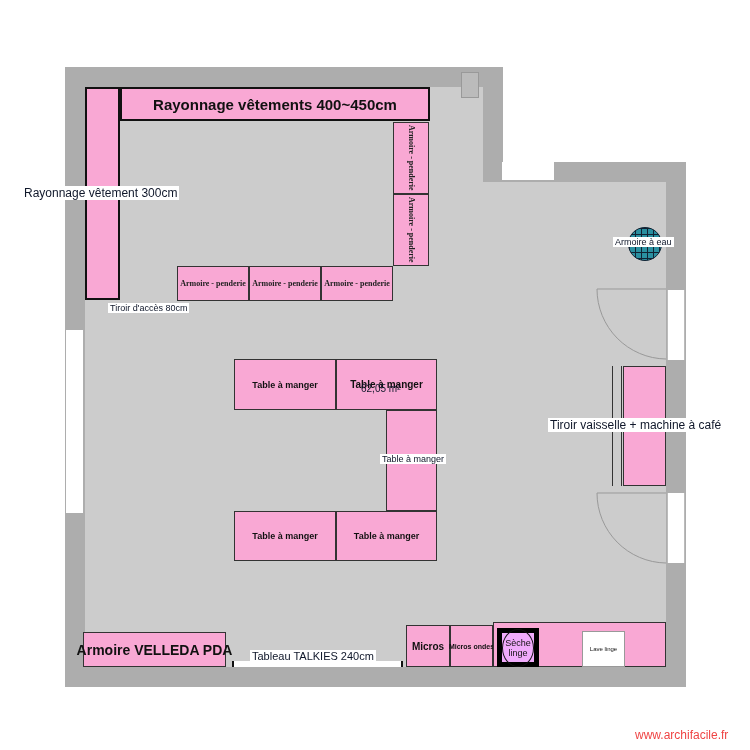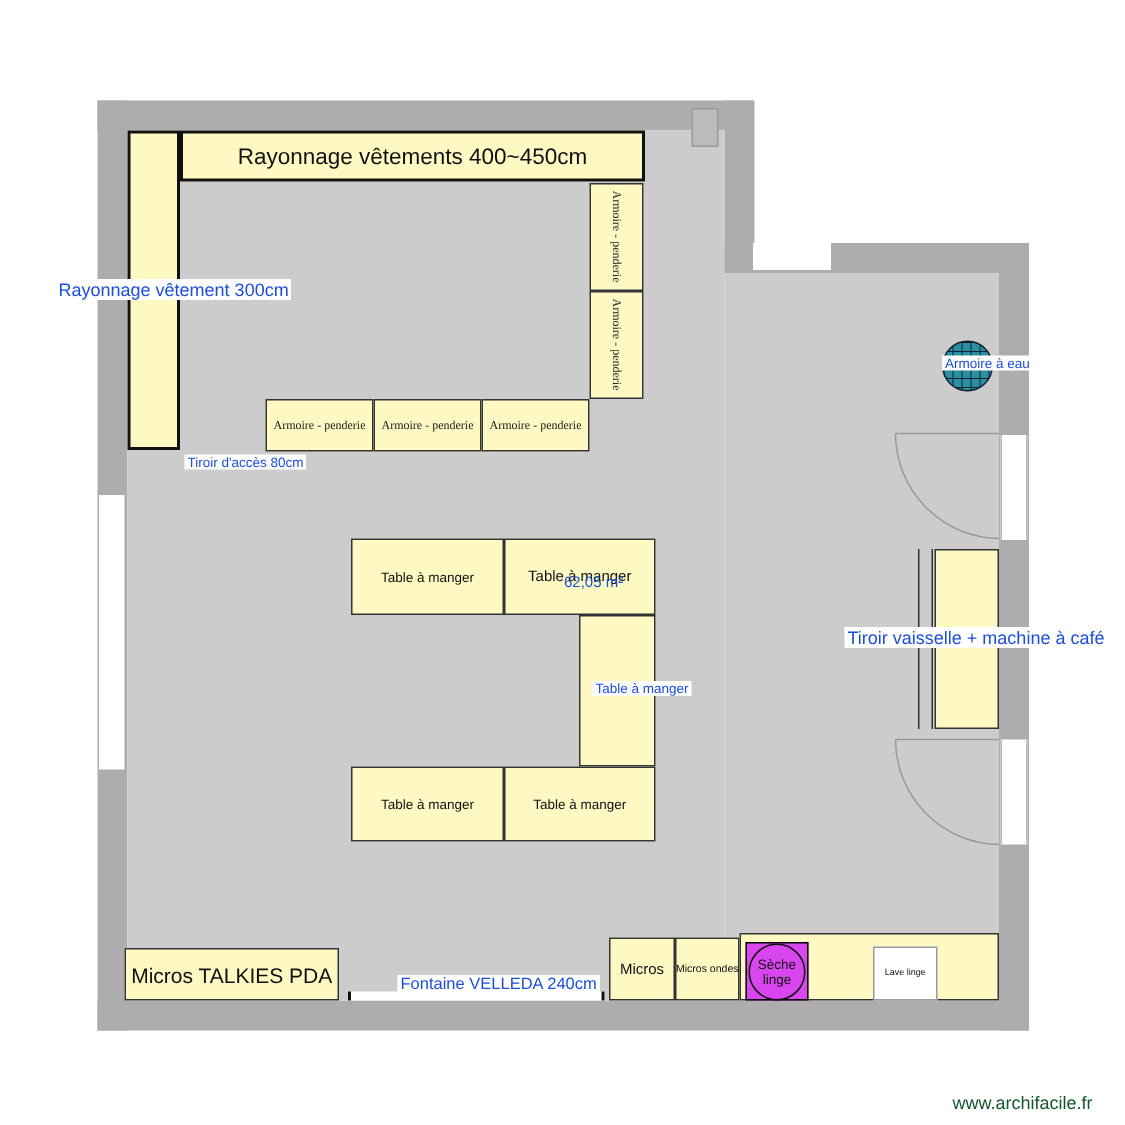--- a/index.html
+++ b/index.html
@@ -1,23 +1,23 @@
 <!DOCTYPE html>
 <html><head>
 <meta charset="utf-8">
 <style>
   html,body{margin:0;padding:0;background:#ffffff;}
   body{width:750px;height:750px;position:relative;overflow:hidden;font-family:"Liberation Sans",sans-serif;}
   .abs{position:absolute;box-sizing:border-box;}
   .wall{background:#adadad;}
   .floor{background:#cccccc;}
   .white{background:#ffffff;}
-  .box{background:#fef9c3;border:1px solid #333;}
+  .box{background:#f9a8d4;border:1px solid #333;font-weight:bold;}
   .lbl{font-size:12px;color:#111;white-space:nowrap;display:flex;align-items:center;justify-content:center;}
-  .tag{background:#fff;padding:0 2px;font-size:11px;color:#1d4ed8;white-space:nowrap;margin-left:15px;}
+  .tag{background:#fff;padding:0 2px;font-size:11px;color:#0f172a;white-space:nowrap;}
   .serif{font-family:"Liberation Serif",serif;font-size:8px;color:#222;}
   .vtext{writing-mode:vertical-rl;}
 </style>
 </head>
 <body>
 
 <div class="abs wall" style="left:65px;top:67px;width:437px;height:20px;"></div>
 <div class="abs wall" style="left:483px;top:67px;width:20px;height:115px;"></div>
 <div class="abs wall" style="left:483px;top:162px;width:203px;height:20px;"></div>
 <div class="abs wall" style="left:65px;top:67px;width:20px;height:620px;"></div>
@@ -60,25 +60,25 @@
 <div class="abs tag" style="left:548px;top:418px;font-size:12px;">Tiroir vaisselle + machine à café</div>
 
 <div class="abs box lbl" style="left:234px;top:359px;width:102px;height:51px;font-size:9px;">Table à manger</div>
 <div class="abs box lbl" style="left:336px;top:359px;width:101px;height:51px;font-size:10px;">Table à manger</div>
 <div class="abs tag" style="left:359px;top:383px;background:transparent;font-size:10px;">62,05 m²</div>
 <div class="abs box" style="left:386px;top:410px;width:51px;height:101px;"></div>
 <div class="abs tag" style="left:380px;top:454px;font-size:9px;">Table à manger</div>
 <div class="abs box lbl" style="left:234px;top:511px;width:102px;height:50px;font-size:9px;">Table à manger</div>
 <div class="abs box lbl" style="left:336px;top:511px;width:101px;height:50px;font-size:9px;">Table à manger</div>
 
-<div class="abs box lbl" style="left:83px;top:632px;width:143px;height:35px;font-size:14px;">Micros TALKIES PDA</div>
+<div class="abs box lbl" style="left:83px;top:632px;width:143px;height:35px;font-size:14px;">Armoire VELLEDA PDA</div>
 <div class="abs" style="left:232px;top:661px;width:171px;height:6px;background:#fff;border-left:2px solid #111;border-right:2px solid #111;"></div>
-<div class="abs tag" style="left:250px;top:650px;font-size:11px;">Fontaine VELLEDA 240cm</div>
+<div class="abs tag" style="left:250px;top:650px;font-size:11px;">Tableau TALKIES 240cm</div>
 
 <div class="abs box lbl" style="left:406px;top:625px;width:44px;height:42px;font-size:10px;">Micros</div>
 <div class="abs box lbl" style="left:450px;top:625px;width:43px;height:42px;font-size:7px;">Micros ondes</div>
 <div class="abs box" style="left:493px;top:622px;width:173px;height:45px;"></div>
-<div class="abs lbl" style="left:497px;top:628px;width:42px;height:39px;border:1px solid #000000;background:#d946ef;">
+<div class="abs lbl" style="left:497px;top:628px;width:42px;height:39px;border:5px solid #000000;background:#f0abfc;">
   <div style="width:36px;height:36px;border:1px solid #111;border-radius:50%;display:flex;align-items:center;justify-content:center;font-size:9px;text-align:center;white-space:normal;">Sèche linge</div>
 </div>
 <div class="abs lbl" style="left:582px;top:631px;width:43px;height:36px;border:1px solid #999;background:#fff;font-size:6px;">Lave linge</div>
 
-<div class="abs" style="left:635px;top:728px;font-size:12px;color:#14532d;">www.archifacile.fr</div>
+<div class="abs" style="left:635px;top:728px;font-size:12px;color:#ef4444;">www.archifacile.fr</div>
 
 </body></html>

